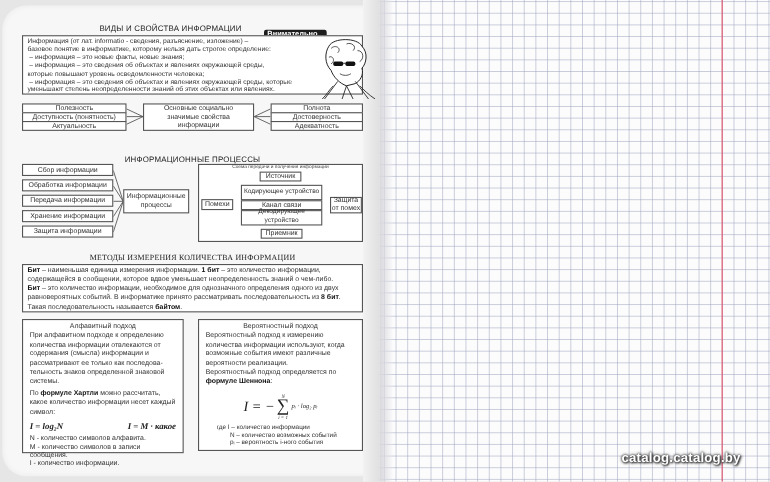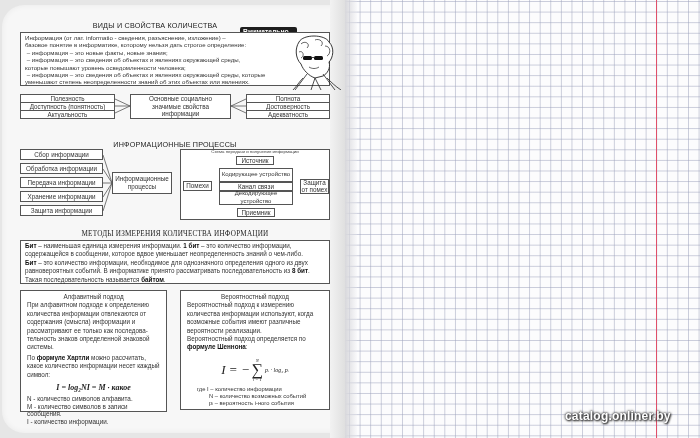--- a/index.html
+++ b/index.html
@@ -53,21 +53,21 @@
 
   svg.lines { position: absolute; left: 0; top: 0; overflow: visible; }
   .formula { font-family: "Liberation Serif", serif; font-weight: bold; font-style: italic; font-size: 8px; color: #222; }
 </style>
 </head>
 <body>
 
 <div class="left-page"></div>
 <div class="spine-shadow"></div>
 
-<div class="h" style="left:70px; top:21px; width:170px;">ВИДЫ И СВОЙСТВА КОЛИЧЕСТВА</div>
+<div class="h" style="left:70px; top:21px; width:170px;">ВИДЫ И СВОЙСТВА ИНФОРМАЦИИ</div>
 <div class="callout">Внимательно...</div>
 
 <div class="box" style="left:20px; top:32px; width:310px; height:54px; padding:1px 4px;">
   <div id="def-lines">
       <div class="t" style="white-space: pre; line-height: 7.4px; font-size: 6.1px;">Информация (от лат. informatio - сведения, разъяснение, изложение) –</div>
       <div class="t" style="white-space: pre; line-height: 7.4px; font-size: 6.1px;">базовое понятие в информатике, которому нельзя дать строгое определение:</div>
       <div class="t" style="white-space: pre; line-height: 7.4px; font-size: 6.1px;"> – информация – это новые факты, новые знания;</div>
       <div class="t" style="white-space: pre; line-height: 7.4px; font-size: 6.1px;"> – информация – это сведения об объектах и явлениях окружающей среды,</div>
       <div class="t" style="white-space: pre; line-height: 7.4px; font-size: 6.1px;">которые повышают уровень осведомленности человека;</div>
       <div class="t" style="white-space: pre; line-height: 7.4px; font-size: 6.1px;"> – информация – это сведения об объектах и явлениях окружающей среды, которые</div>
@@ -148,21 +148,21 @@
   <div class="t">
     <b>Бит</b><span> – наименьшая единица измерения информации. </span><b>1 бит</b><span> – это количество информации, содержащейся в сообщении, которое вдвое уменьшает неопределенность знаний о чем-либо.</span><br>
     <b>Бит</b><span> – это количество информации, необходимое для однозначного определения одного из двух равновероятных событий. В информатике принято рассматривать последовательность из </span><b>8 бит</b><span>. Такая последовательность называется </span><b>байтом</b><span>.</span>
   </div>
 </div>
 
 <div class="box" style="left:20px; top:290px; width:147px; height:122px; padding:2px 6px;">
   <div class="t" style="text-align:center;">Алфавитный подход</div>
   <div class="t">При алфавитном подходе к определению количества информации отвлекаются от содержания (смысла) информации и рассматривают ее только как последова-тельность знаков определенной знаковой системы.</div>
   <div class="t" style="margin-top:2px;"><span>По </span><b>формуле Хартли</b><span> можно рассчитать, какое количество информации несет каждый символ:</span></div>
-  <div style="display:flex; justify-content:center; margin:4px 0 3px;">
+  <div style="display:flex; justify-content:space-between; margin:4px 0 3px;">
     <span class="formula">I = log₂N</span>
     <span class="formula">I = M · какое</span>
   </div>
   <div class="t" style="line-height:7.6px;">N - количество символов алфавита.</div>
   <div class="t" style="line-height:7.6px;">M - количество символов в записи сообщения.</div>
   <div class="t" style="line-height:7.6px;">I - количество информации.</div>
 </div>
 
 <div class="box" style="left:180px; top:290px; width:150px; height:120px; padding:2px 6px;">
   <div class="t" style="text-align:center;">Вероятностный подход</div>
@@ -179,13 +179,13 @@
   </div>
   <div class="t" style="font-size:5.8px; line-height:7px; padding-left:10px;">где I – количество информации</div>
   <div class="t" style="font-size:5.8px; line-height:7px; padding-left:22px;">N – количество возможных событий</div>
   <div class="t" style="font-size:5.8px; line-height:7px; padding-left:22px;">pᵢ – вероятность i-ного события</div>
 </div>
 
 <div class="right-page">
   <div class="binding"></div>
   <div class="margin-line"></div>
 </div>
-<div class="watermark">catalog.onliner.by</div>
+<div class="watermark">catalog.catalog.by</div>
 
 </body></html>

